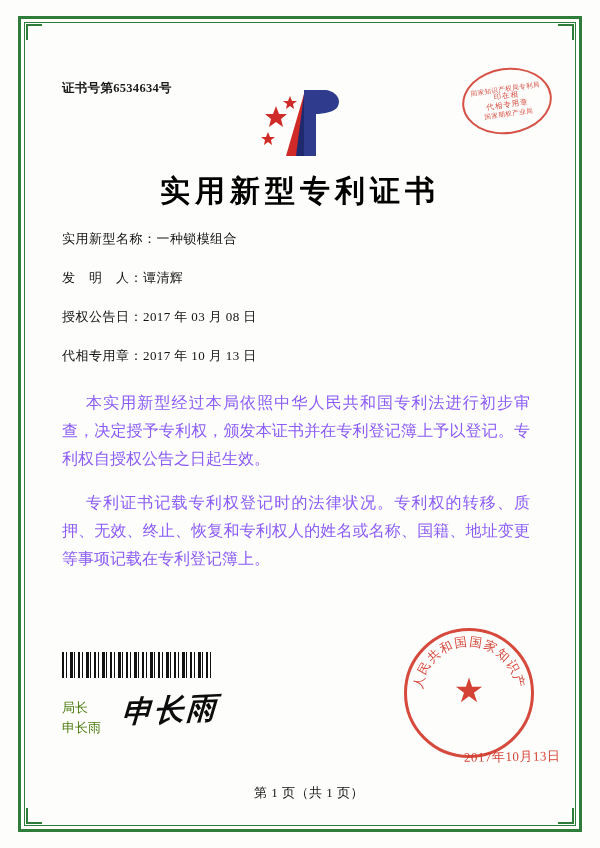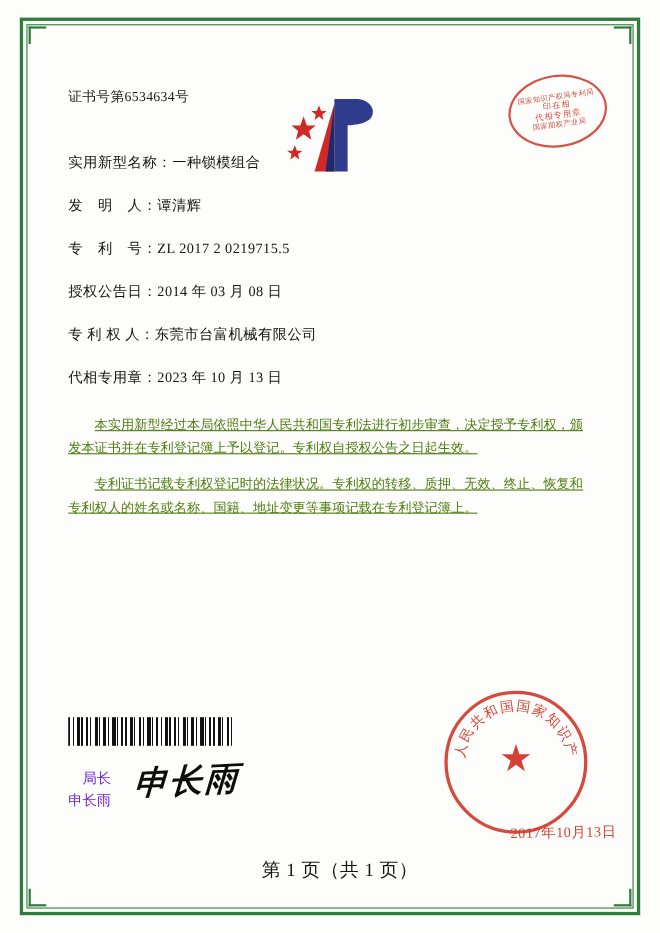--- a/index.html
+++ b/index.html
@@ -56,20 +56,21 @@
     left: 50px;
     top: 80px;
     width: 500px;
   }
 
   .cert-no {
     font-size: 12.5px;
     color: #1a1a1a;
     letter-spacing: 0.3px;
     margin-left: 12px;
+    font-weight: bold;
   }
 
   
   .logo {
     position: absolute;
     left: 246px;
     top: 84px;
     width: 110px;
     height: 78px;
   }
@@ -102,46 +103,45 @@
     margin-top: 74px;
     text-align: center;
     font-size: 30px;
     font-weight: bold;
     letter-spacing: 5px;
     color: #000;
     font-family: "Liberation Serif", "DejaVu Serif", serif;
   }
 
   .fields {
-    margin-top: 42px;
+    margin-top: 18px;
     margin-left: 12px;
     font-family: Liberation Serif, serif;
   }
   .field {
     font-size: 13px;
     margin-bottom: 21px;
     color: #121212;
     white-space: nowrap;
   }
   .field .lbl { letter-spacing: 0.5px; }
   .field .val { letter-spacing: 0.4px; }
 
   .paras {
     margin-top: 24px;
     margin-left: 12px;
     width: 468px;
   }
   .para {
-    font-size: 12px;
+    font-size: 16px;
     line-height: 1.75;
     text-indent: 24px;
     text-align: justify;
     margin-bottom: 2px;
-    color: #4d7c0f;
-    text-decoration: underline;
+    color: #8b5cf6;
   }
 
   
   .barcode {
     position: absolute;
     left: 62px;
     top: 652px;
     width: 150px;
     height: 26px;
     background:
@@ -152,22 +152,21 @@
         #111 12px, #111 13px, #fff 13px, #fff 16px);
   }
 
   
   .sig-block {
     position: absolute;
     left: 62px;
     top: 698px;
     font-size: 13px;
     line-height: 1.55;
-    color: #6d28d9;
-    text-align: right;
+    color: #4d7c0f;
   }
   .handwriting {
     position: absolute;
     left: 122px;
     top: 690px;
     font-size: 30px;
     font-family: "Liberation Serif", "DejaVu Serif", serif;
     font-style: italic;
     font-weight: bold;
     color: #0c0c0c;
@@ -221,21 +220,21 @@
     transform: rotate(-1deg);
     opacity: 0.95;
   }
 
   .footer {
     position: absolute;
     left: 0;
     right: 0;
     bottom: 46px;
     text-align: center;
-    font-size: 17px;
+    font-size: 13px;
     color: #151515;
     letter-spacing: 0.5px;
     padding-left: 18px;
   }
 </style>
 </head>
 <body>
 
 <div class="page">
 
@@ -261,39 +260,34 @@
     <span class="l1">国家知识产权局专利局</span>
     <span class="l2">印在相</span>
     <span class="l3">代相专用章</span>
     <span class="l4">国家期权产业局</span>
   </div>
 
   <div class="content">
 
     <div class="cert-no">证书号第6534634号</div>
 
+    <div class="title">实用新型专利证书</div>
 
     <div class="fields">
       <div class="field">
         <span class="lbl">实用新型名称：</span><span class="val">一种锁模组合</span>
       </div>
       <div class="field">
         <span class="lbl">发　明　人：</span><span class="val">谭清辉</span>
       </div>
       <div class="field">
-        <span class="lbl">专　利　号：</span><span class="val">ZL 2017 2 0219715.5</span>
+        <span class="lbl">授权公告日：</span><span class="val">2017 年 03 月 08 日</span>
       </div>
       <div class="field">
-        <span class="lbl">授权公告日：</span><span class="val">2014 年 03 月 08 日</span>
-      </div>
-      <div class="field">
-        <span class="lbl">专 利 权 人：</span><span class="val">东莞市台富机械有限公司</span>
-      </div>
-      <div class="field">
-        <span class="lbl">代相专用章：</span><span class="val">2023 年 10 月 13 日</span>
+        <span class="lbl">代相专用章：</span><span class="val">2017 年 10 月 13 日</span>
       </div>
     </div>
 
     <div class="paras">
       <p class="para">本实用新型经过本局依照中华人民共和国专利法进行初步审查，决定授予专利权，颁发本证书并在专利登记簿上予以登记。专利权自授权公告之日起生效。</p>
       <p class="para">专利证书记载专利权登记时的法律状况。专利权的转移、质押、无效、终止、恢复和专利权人的姓名或名称、国籍、地址变更等事项记载在专利登记簿上。</p>
     </div>
   </div>
 
   <div class="barcode"></div>

